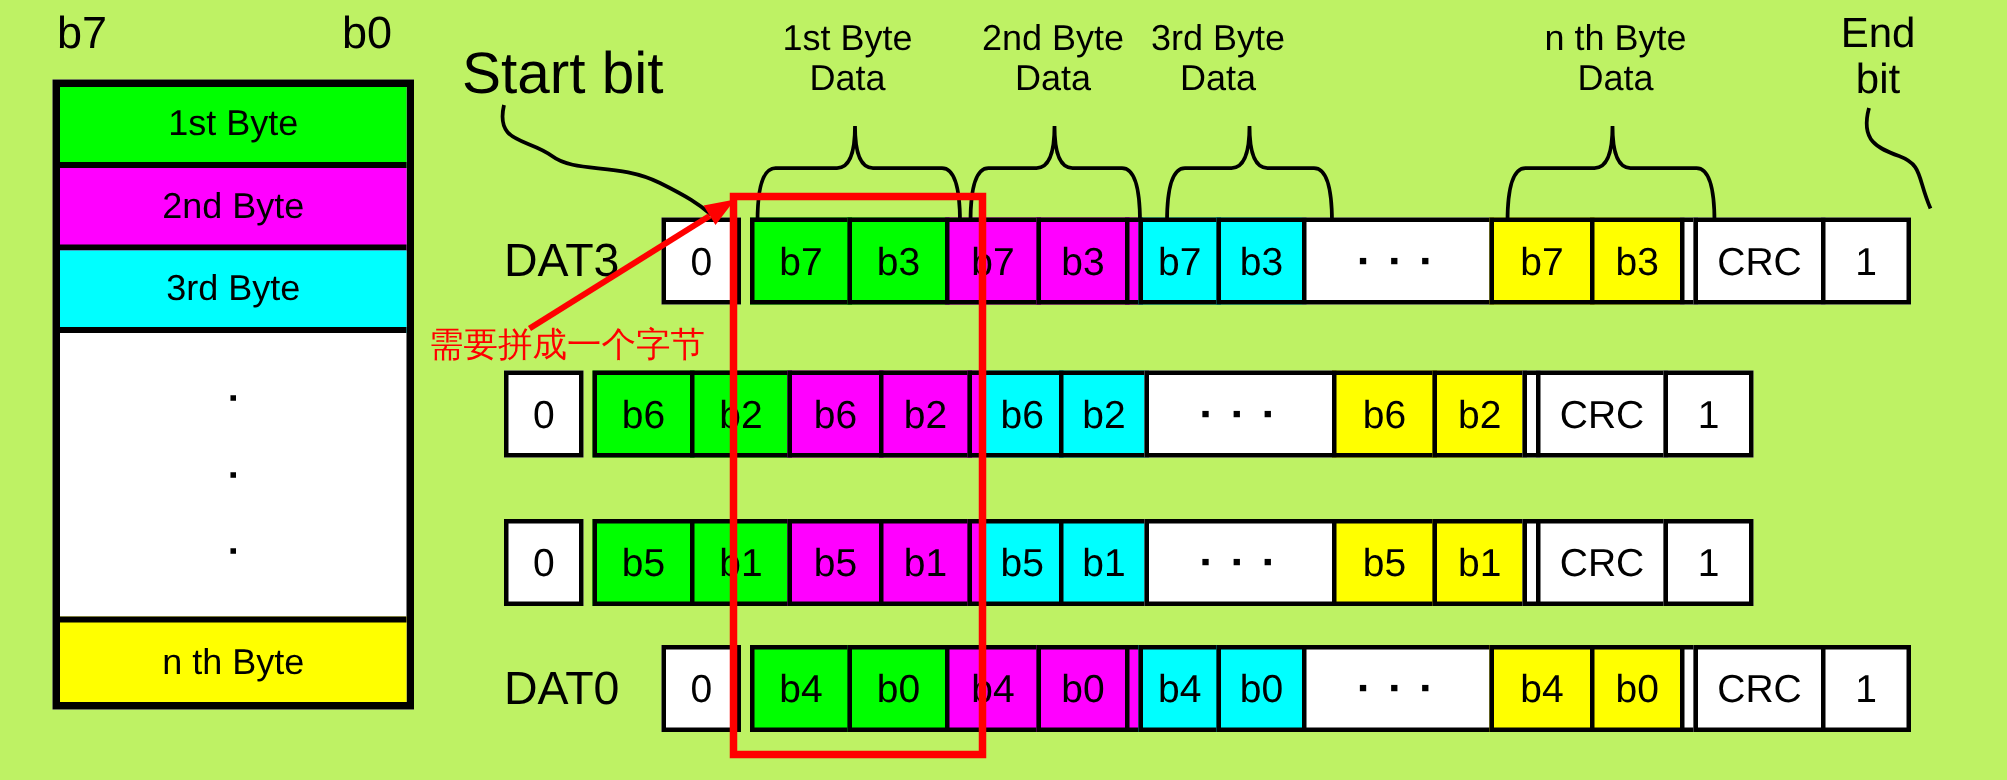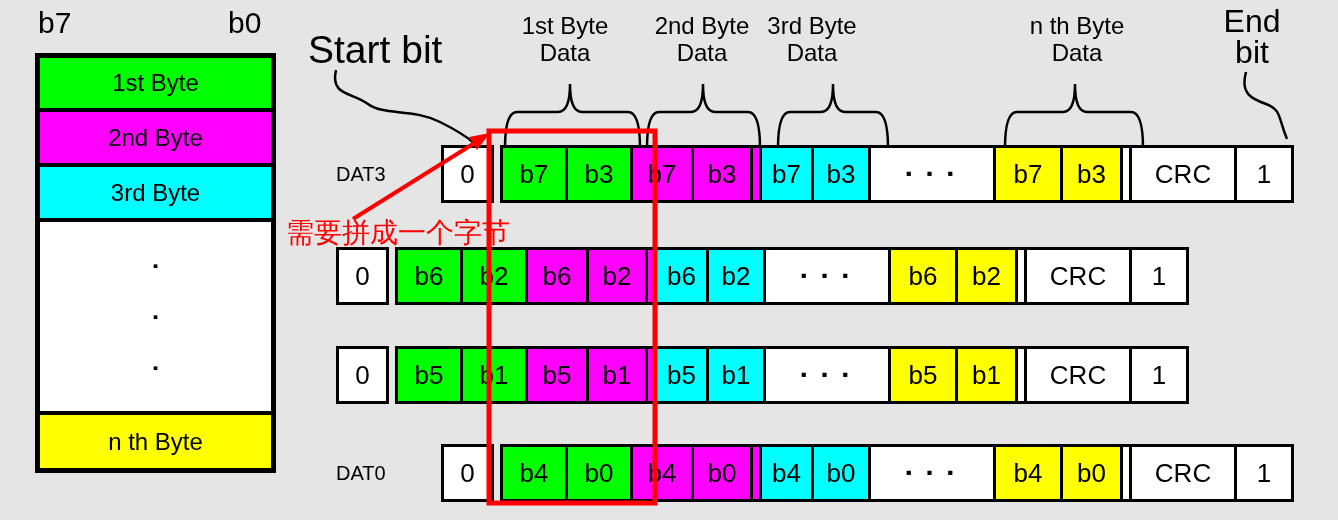--- a/index.html
+++ b/index.html
@@ -1,17 +1,17 @@
 <!DOCTYPE html>
 <html><head>
 <meta charset="utf-8">
 <style>
   html,body{margin:0;padding:0;background:#fff;}
   .canvas{
-    position:relative;width:1338px;height:520px;background:#e5e5e5;overflow:hidden;
+    position:relative;width:1338px;height:520px;background:#bef264;overflow:hidden;
     font-family:"Liberation Sans","DejaVu Sans",sans-serif;color:#000;
   }
   
   .stack-box{
     position:absolute;left:35px;top:53px;width:241px;height:420px;
     border:5px solid #000;box-sizing:border-box;background:#fff;
     display:flex;flex-direction:column;
   }
   .stack-row{
     box-sizing:border-box;display:flex;align-items:center;justify-content:center;
@@ -22,40 +22,40 @@
   .stack-row.r3{height:55px;background:#00FFFF;border-bottom:4px solid #000;}
   .stack-dots{flex:1;display:flex;flex-direction:column;align-items:center;justify-content:space-evenly;}
   .stack-dots span{font-size:15px;line-height:15px;}
   .stack-row.rn{height:57px;background:#FFFF00;border-top:4px solid #000;}
   .b-label{position:absolute;top:6px;font-size:30px;}
   .b7{left:38px;} .b0{left:228px;}
   
   .hdr{position:absolute;font-size:24px;line-height:27px;text-align:center;transform:translateX(-50%);white-space:nowrap;}
   .start-bit-label{position:absolute;left:308px;top:28px;font-size:39px;}
   .g1{left:565px;top:12px;} .g2{left:702px;top:12px;} .g3{left:812px;top:12px;} .gn{left:1077px;top:12px;}
-  .end-bit-label{position:absolute;left:1252px;top:6px;font-size:32px;line-height:31px;text-align:center;transform:translateX(-50%);}
+  .end-bit-label{position:absolute;left:1252px;top:6px;font-size:28px;line-height:31px;text-align:center;transform:translateX(-50%);}
   
   .bus-row{position:absolute;left:336px;height:58px;display:flex;align-items:stretch;}
-  .row-label{width:72px;margin-right:33px;display:flex;align-items:center;font-size:20px;}
+  .row-label{width:72px;margin-right:33px;display:flex;align-items:center;font-size:31px;}
   .cell{
     box-sizing:border-box;border:3px solid #000;background:#fff;margin-left:-3px;
     display:flex;align-items:center;justify-content:center;font-size:26px;
   }
   .cell.nm{margin-left:0;}
   .gapc{width:6px;background:transparent;border:none;margin-left:0;}
   .bg-g{background:#00FF00;} .bg-m{background:#FF00FF;} .bg-c{background:#00FFFF;} .bg-y{background:#FFFF00;}
   .c-start{width:53px;}
   .c-g{width:68px;}
   .c-m{width:64px;} .c-m2{width:62px;} .c-sl{width:12px;}
   .c-c{width:55px;} .c-c2{width:60px;}
   .c-dots{width:128px;font-size:17px;font-weight:bold;letter-spacing:5px;}
   .c-y{width:70px;} .c-y2{width:63px;} .c-ws{width:12px;}
-  .c-crc{width:108px;} .c-end{width:60px;}
+  .c-crc{width:88px;} .c-end{width:60px;}
   
-  .cn-note{position:absolute;left:286px;top:214px;font-size:28px;color:#FF0000;white-space:nowrap;
+  .cn-note{position:absolute;left:286px;top:214px;font-size:23px;color:#FF0000;white-space:nowrap;
            font-family:Liberation Mono, monospace;}
   .overlay{position:absolute;left:0;top:0;pointer-events:none;}
 </style>
 </head>
 <body>
 
 <div class="canvas">
 
   <div class="b-label b7">b7</div>
   <div class="b-label b0">b0</div>
@@ -142,21 +142,21 @@
     <div class="cell c-c bg-c">b5</div>
     <div class="cell c-c2 bg-c">b1</div>
     <div class="cell c-dots">▪ ▪ ▪</div>
     <div class="cell c-y bg-y">b5</div>
     <div class="cell c-y2 bg-y">b1</div>
     <div class="cell c-ws"></div>
     <div class="cell c-crc">CRC</div>
     <div class="cell c-end">1</div>
   </div>
 
-  <div class="bus-row" style="top:444px">
+  <div class="bus-row" style="top:430px">
     <div class="row-label">DAT0</div>
     <div class="cell c-start nm">0</div>
     <div class="gapc"></div>
     <div class="cell c-g bg-g nm">b4</div>
     <div class="cell c-g bg-g">b0</div>
     <div class="cell c-m bg-m">b4</div>
     <div class="cell c-m2 bg-m">b0</div>
     <div class="cell c-sl bg-m"></div>
     <div class="cell c-c bg-c">b4</div>
     <div class="cell c-c2 bg-c">b0</div>

